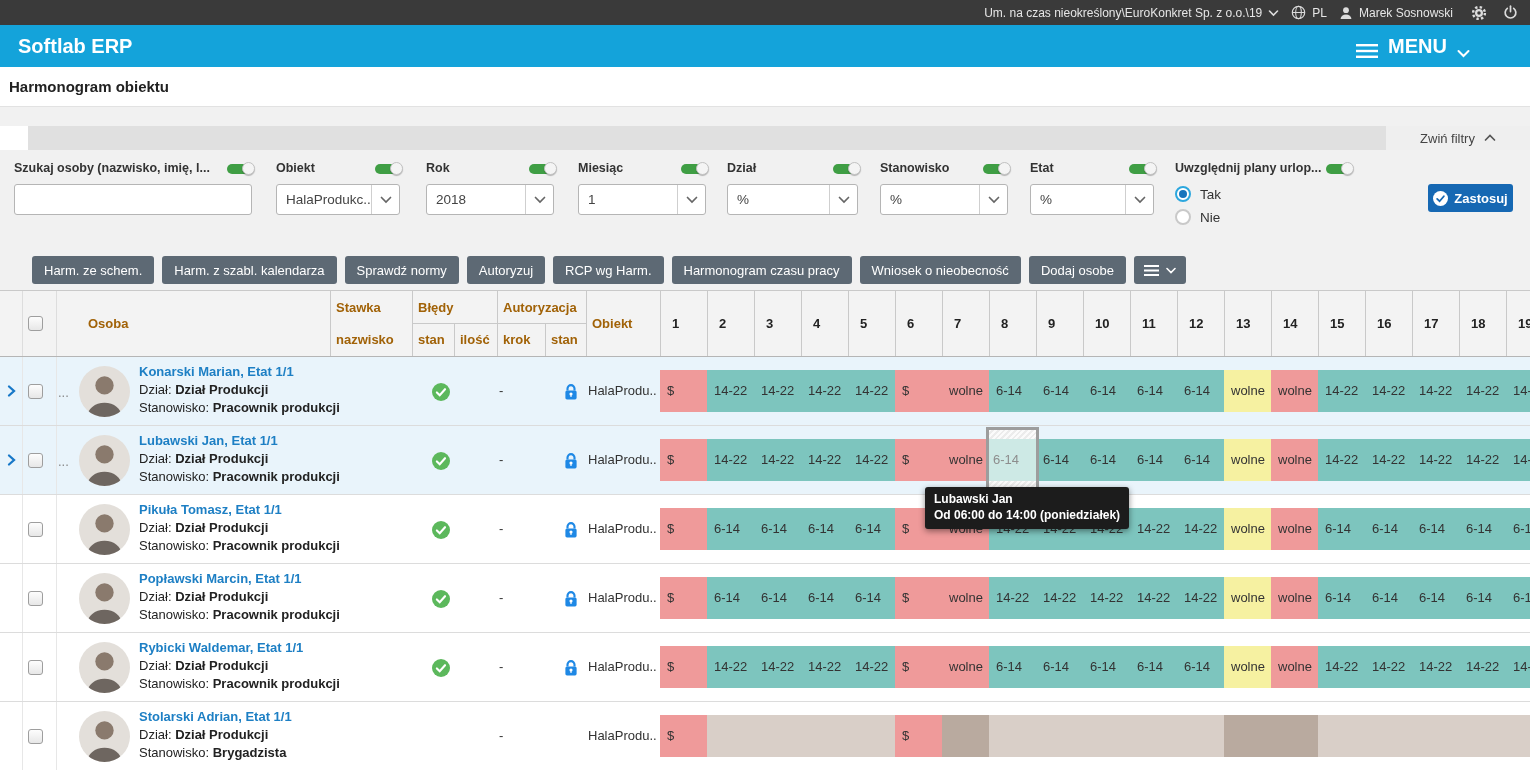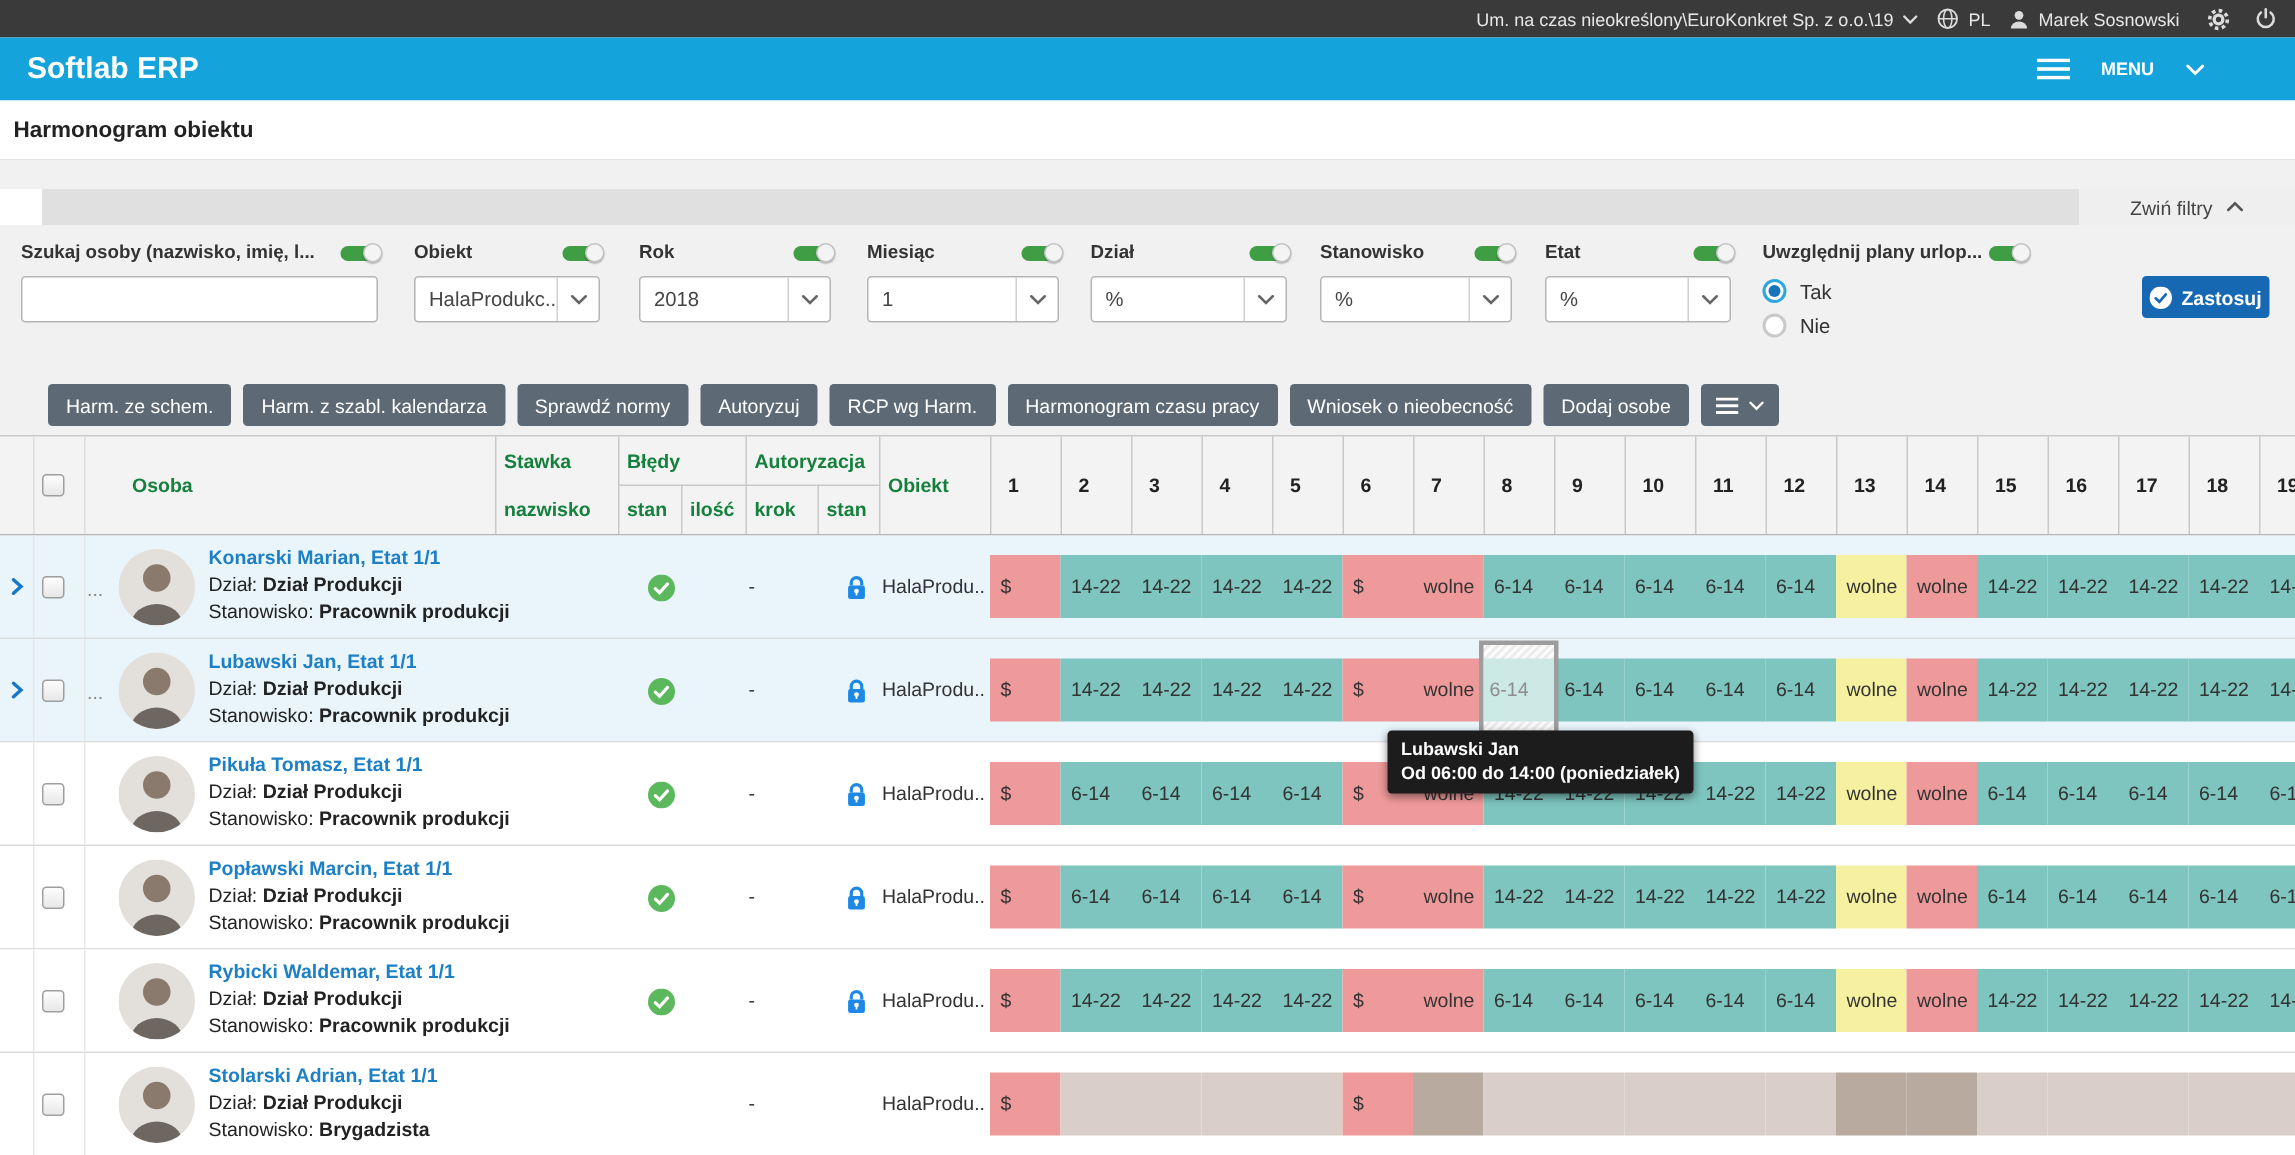--- a/index.html
+++ b/index.html
@@ -10,21 +10,21 @@
   
   .topbar{position:absolute;top:0;left:0;right:0;height:25px;background:#3a3a3a;color:#e6e6e6;
           display:flex;align-items:center;justify-content:flex-end;gap:12px;padding-right:12px;font-size:12px;}
   .tb-group{display:flex;align-items:center;gap:6px;cursor:pointer;}
   .tb-ic{display:flex;align-items:center;}
 
   
   .appbar{position:absolute;top:25px;left:0;right:0;height:42px;background:#14a3da;
           display:flex;align-items:center;justify-content:space-between;padding:0 18px;}
   .brand{color:#fff;font-size:20px;font-weight:bold;}
-  .menu{display:flex;align-items:center;gap:21px;color:#fff;font-size:12px;font-weight:bold;
+  .menu{display:flex;align-items:flex-end;gap:10px;color:#fff;font-size:20px;font-weight:bold;
         margin-right:42px;cursor:pointer;}
 
   
   .titlebar{position:absolute;top:67px;left:0;right:0;height:39px;background:#fff;
             border-bottom:1px solid #e2e2e2;display:flex;align-items:center;padding-left:9px;
             font-size:15px;font-weight:bold;color:#222;}
 
   .prestrip{position:absolute;top:107px;left:0;right:0;height:19px;background:#f1f1f1;}
   .strip{position:absolute;top:126px;left:0;right:0;height:24px;background:#e0e0e0;margin-left:28px;}
   .collapse-btn{position:absolute;right:0;top:0;width:144px;height:24px;background:#efefef;
@@ -58,21 +58,21 @@
   .toolbar{position:absolute;left:8px;top:6px;display:flex;gap:8px;padding-left:24px;}
   .tbtn{height:28px;background:#5d6974;color:#fff;border:none;border-radius:3px;padding:0 12px;
         font-size:13px;display:flex;align-items:center;white-space:nowrap;cursor:pointer;
         font-family:"Liberation Sans",sans-serif;}
   .menu-btn{gap:7px;padding:0 10px;}
 
   
   .tbl{position:absolute;top:290px;left:0;right:0;bottom:0;background:#fff;overflow:hidden;}
   .thead{position:relative;height:65px;background:#f3f3f3;border-top:1px solid #c9c9c9;
          border-bottom:1px solid #b5b5b5;box-sizing:content-box;}
-  .hc{position:absolute;font-size:13px;font-weight:bold;color:#15803d;white-space:nowrap;}
+  .hc{position:absolute;font-size:13px;font-weight:bold;color:#a16207;white-space:nowrap;}
   .vline{position:absolute;top:0;height:65px;width:0;border-left:1px solid #c9c9c9;}
   .vline.lite{border-left-color:#dddddd;}
   .vline.half{top:32px;height:33px;}
   .hdiv{position:absolute;top:32px;left:412px;width:174px;border-top:1px solid #c9c9c9;}
   .dayh{position:absolute;top:0;height:65px;line-height:65px;padding-left:11px;width:36px;
         border-left:1px solid #c9c9c9;font-size:13px;font-weight:bold;color:#222;box-sizing:content-box;}
 
   .row{position:relative;height:69px;border-bottom:1px solid #dcdcdc;box-sizing:border-box;background:#fff;}
   .row.hl{background:#e9f4fb;}
   .rvline{position:absolute;top:0;height:68px;width:0;border-left:1px solid #e7e7e7;}

